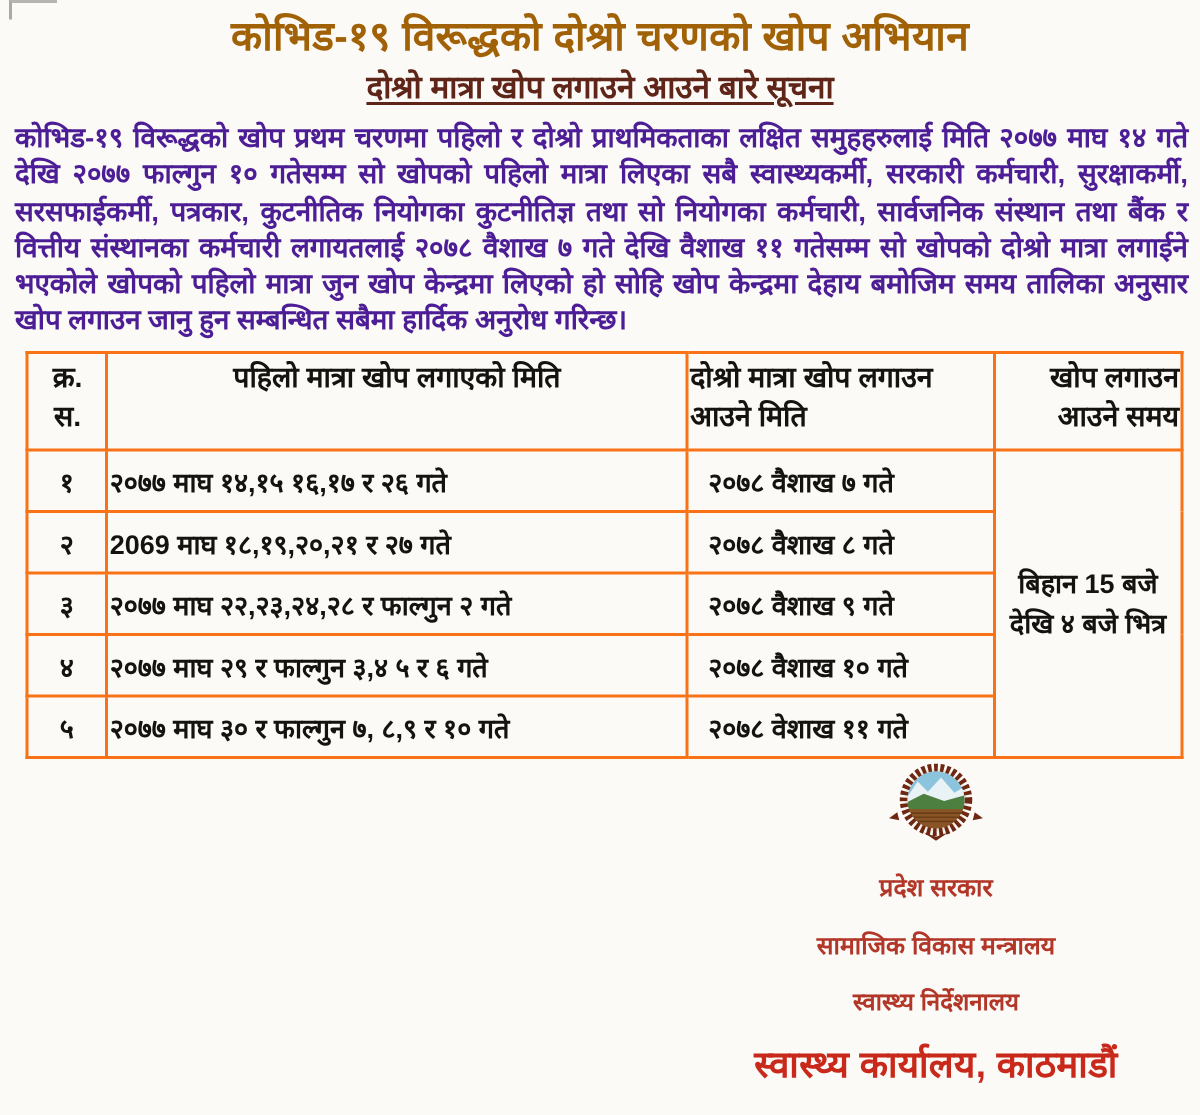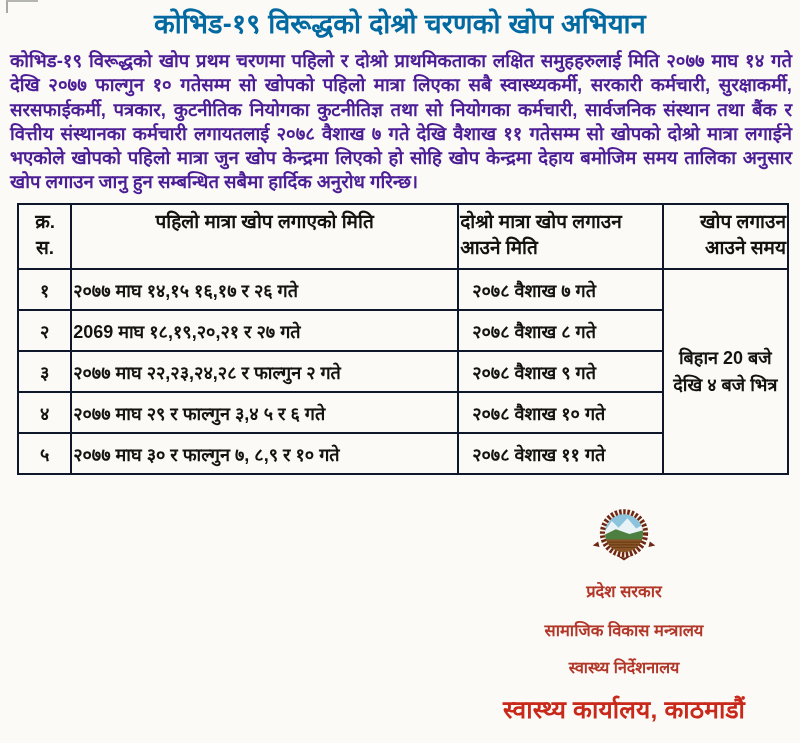--- a/index.html
+++ b/index.html
@@ -17,21 +17,21 @@
   .corner-mark {
     position: absolute; left: 6px; top: 0;
     width: 30px; height: 11px;
     border-left: 2px solid #a9a9a6;
     border-top: 2px solid #b5b5b2;
   }
 
   .heading-block { text-align: center; padding-top: 9px; }
   .notice-title {
     font-size: 27px; font-weight: 700;
-    color: #0369a1;
+    color: #a16207;
     letter-spacing: 0.2px;
     line-height: 1.15;
   }
   .notice-subtitle {
     font-size: 21px; font-weight: 700;
     color: #5e2518;
     text-decoration: underline;
     text-underline-offset: 3px;
     margin-top: 3px;
   }
@@ -45,21 +45,21 @@
     text-align: justify;
   }
 
   table.schedule {
     border-collapse: collapse;
     margin: 9px 0 0 17px;
     width: 772px;
     table-layout: fixed;
   }
   table.schedule th, table.schedule td {
-    border: 2px solid #0f172a;
+    border: 2px solid #f97316;
     font-weight: 700;
     color: #151310;
   }
   col.c-sn  { width: 53px; }
   col.c-first { width: 386px; }
   col.c-second { width: 204px; }
   col.c-time { width: 125px; }
 
   table.schedule thead th {
     height: 58px;
@@ -113,20 +113,21 @@
 </style>
 </head>
 <body>
 
 <div class="page">
 
   <div class="corner-mark"></div>
 
   <div class="heading-block">
     <div class="notice-title">कोभिड-१९ विरूद्धको दोश्रो चरणको खोप अभियान</div>
+    <div class="notice-subtitle">दोश्रो मात्रा खोप लगाउने आउने बारे सूचना</div>
   </div>
 
   <div class="notice-body">कोभिड-१९ विरूद्धको खोप प्रथम चरणमा पहिलो र दोश्रो प्राथमिकताका लक्षित समुहहरुलाई मिति २०७७ माघ १४ गते देखि २०७७ फाल्गुन १० गतेसम्म सो खोपको पहिलो मात्रा लिएका सबै स्वास्थ्यकर्मी, सरकारी कर्मचारी, सुरक्षाकर्मी, सरसफाईकर्मी, पत्रकार, कुटनीतिक नियोगका कुटनीतिज्ञ तथा सो नियोगका कर्मचारी, सार्वजनिक संस्थान तथा बैंक र वित्तीय संस्थानका कर्मचारी लगायतलाई २०७८ वैशाख ७ गते देखि वैशाख ११ गतेसम्म सो खोपको दोश्रो मात्रा लगाईने भएकोले खोपको पहिलो मात्रा जुन खोप केन्द्रमा लिएको हो सोहि खोप केन्द्रमा देहाय बमोजिम समय तालिका अनुसार खोप लगाउन जानु हुन सम्बन्धित सबैमा हार्दिक अनुरोध गरिन्छ।</div>
 
   <table class="schedule">
     <colgroup>
       <col class="c-sn">
         <col class="c-first">
         <col class="c-second">
         <col class="c-time">
@@ -138,21 +139,21 @@
         <th class="h-first">पहिलो मात्रा खोप लगाएको मिति</th>
         <th class="h-second">दोश्रो मात्रा खोप लगाउन आउने मिति</th>
         <th class="h-time">खोप लगाउन आउने समय</th>
       </tr>
     </thead>
     <tbody>
         <tr>
           <td class="sn-cell">१</td>
           <td class="first-cell">२०७७ माघ  १४,१५ १६,१७ र २६ गते</td>
           <td class="second-cell">२०७८ वैशाख ७ गते</td>
-          <td class="time-cell" rowspan="5">बिहान 20 बजे देखि ४ बजे भित्र</td>
+          <td class="time-cell" rowspan="5">बिहान 15 बजे देखि ४ बजे भित्र</td>
         </tr>
         <tr>
           <td class="sn-cell">२</td>
           <td class="first-cell">2069 माघ १८,१९,२०,२१ र २७ गते</td>
           <td class="second-cell">२०७८ वैशाख ८ गते</td>
         </tr>
         <tr>
           <td class="sn-cell">३</td>
           <td class="first-cell">२०७७ माघ २२,२३,२४,२८ र फाल्गुन २ गते</td>
           <td class="second-cell">२०७८ वैशाख ९ गते</td>

